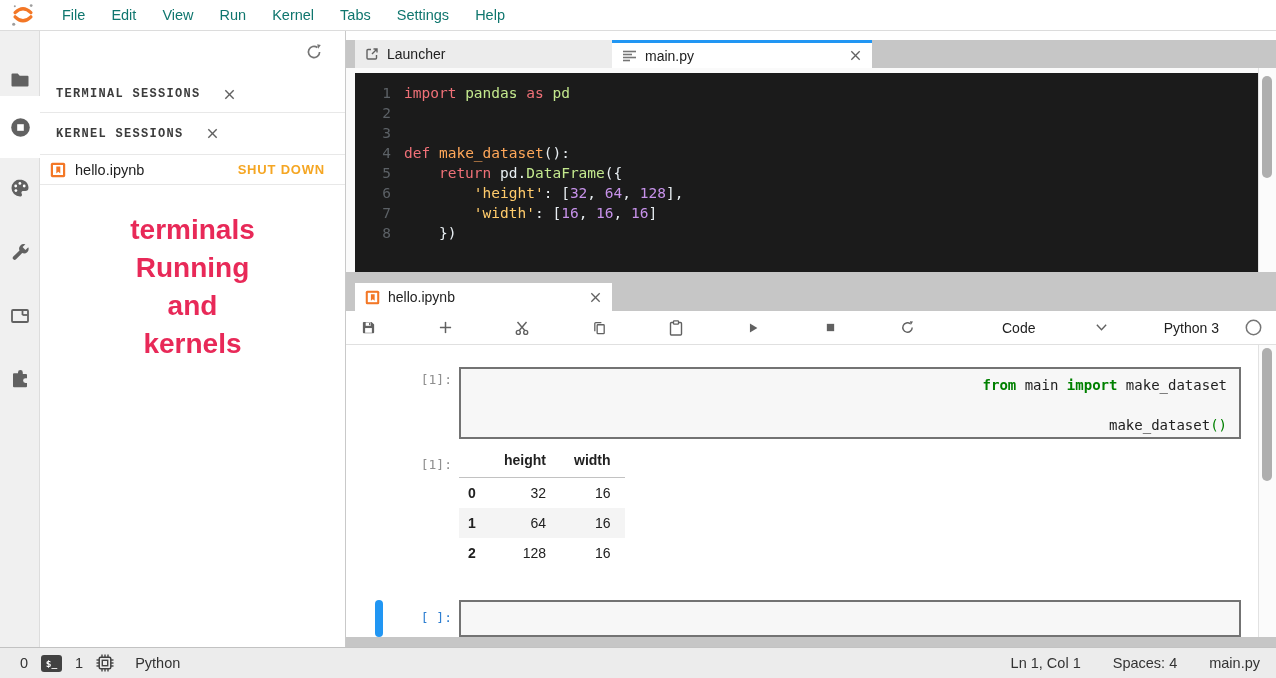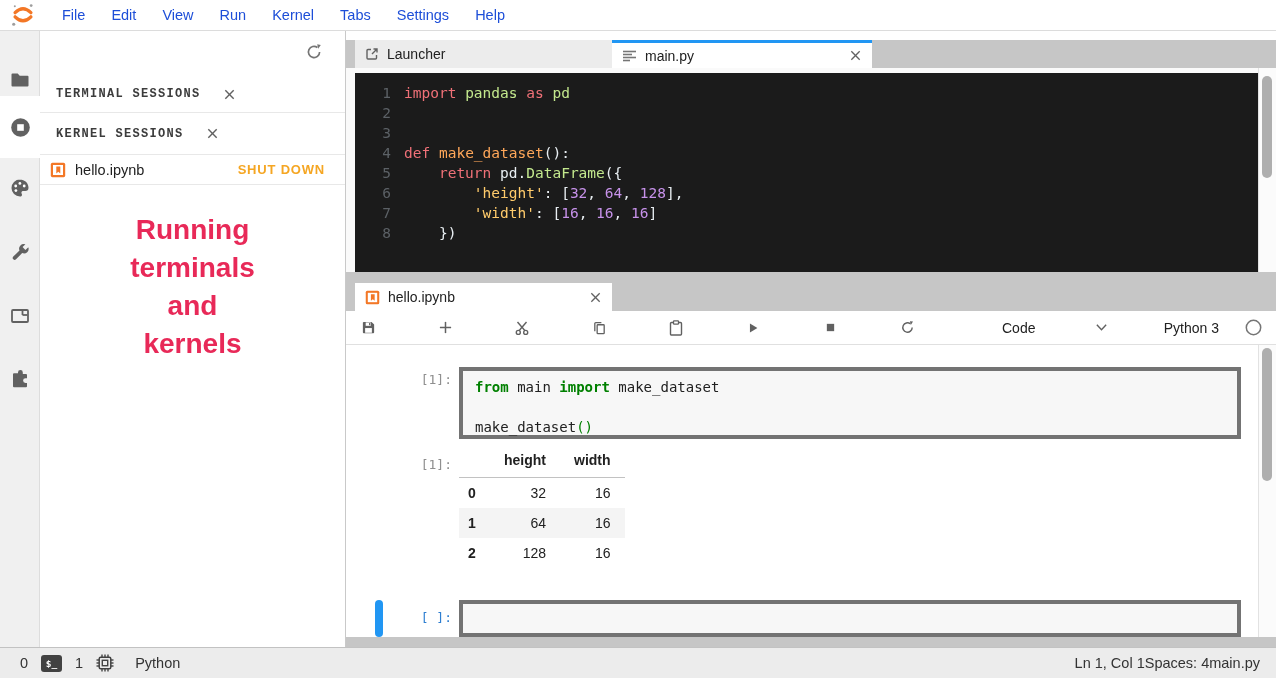--- a/index.html
+++ b/index.html
@@ -5,21 +5,21 @@
   * { box-sizing: border-box; margin: 0; padding: 0; }
   body { font-family: "Liberation Sans", sans-serif; background: #fff; }
   .screen { position: relative; width: 1276px; height: 678px; overflow: hidden; background: #fff; }
 
   
   .menubar { position: absolute; left: 0; top: 0; width: 1276px; height: 31px;
              background: #fff; border-bottom: 1px solid #dcdcdc;
              display: flex; align-items: center; z-index: 30; }
   .logo { margin: 0 12px 0 9px; display: flex; align-items: center; }
   .menu-items { display: flex; align-items: center; height: 100%; }
-  .menu-item { padding: 0 13px; font-size: 14.5px; color: #1d4ed8; line-height: 30px; cursor: default; }
+  .menu-item { padding: 0 13px; font-size: 14.5px; color: #0f766e; line-height: 30px; cursor: default; }
 
   
   .iconstrip { position: absolute; left: 0; top: 31px; width: 40px; height: 616px;
                background: #f0f0f0; border-right: 1px solid #ddd; z-index: 20; }
   .strip-item { position: absolute; left: 0; width: 40px; height: 62px;
                 display: flex; align-items: center; justify-content: center; }
   .strip-item.sel { background: #fff; }
 
   
   .leftpanel { position: absolute; left: 40px; top: 31px; width: 306px; height: 616px;
@@ -81,21 +81,21 @@
   .kernel-name { font-size: 14px; color: #212121; margin-right: 26px; }
 
   
   .nb-content { position: absolute; left: 0; top: 314px; width: 930px; height: 292px; background: #fff; }
   .prompt { position: absolute; left: 64px; width: 42px; text-align: right;
             font-family: "DejaVu Sans Mono", monospace; font-size: 13px; color: #8f8f8f; }
   .prompt-in { top: 27px; }
   .prompt-out { top: 112px; }
   .prompt-empty { top: 265px; color: #2e7fd1; }
   .cell-box { position: absolute; left: 113px; width: 782px; background: #f7f7f7;
-              border: 4px solid #737373; cursor: text; }
+              border: 2px solid #737373; cursor: text; text-align: right; }
   .cell-code { top: 22px; height: 72px; padding: 6px 12px;
                font-family: "DejaVu Sans Mono", monospace; font-size: 14px; line-height: 20px; }
   .cc-line { white-space: pre; }
   .c-kw { color: #008000; font-weight: bold; } .c-pl { color: #212121; } .c-gr { color: #008000; }
   .cell-empty { top: 255px; height: 37px; }
   .sel-bar { position: absolute; left: 29px; top: 255px; width: 8px; height: 37px;
              border-radius: 4px; background: #2196f3; }
 
   .df-table { position: absolute; left: 113px; top: 103px; border-collapse: collapse;
               font-size: 14px; color: #212121; }
@@ -115,21 +115,21 @@
   
   .statusbar { position: absolute; left: 0; top: 647px; width: 1276px; height: 31px;
                background: #ececec; border-top: 1px solid #c2c2c2;
                display: flex; align-items: center; font-size: 14.5px; color: #333; }
   .sb-left { display: flex; align-items: center; margin-left: 20px; gap: 13px; cursor: pointer; }
   .term-badge { width: 21px; height: 17px; background: #424242; border-radius: 3px; color: #fff;
                 font-family: "DejaVu Sans Mono", monospace; font-size: 9.5px; font-weight: bold;
                 display: flex; align-items: center; justify-content: center; }
   .sb-python { margin-left: 8px; }
   .sb-right { margin-left: auto; display: flex; align-items: center; padding-right: 16px; }
-  .sb-right > span { cursor: pointer; }
+  .sb-right > span { margin-left: 32px; cursor: pointer; }
 
   svg { display: block; }
 </style>
 </head>
 <body>
 
 <div class="screen">
 
   <header class="menubar">
     <span class="logo">
@@ -237,22 +237,22 @@
         <svg width="16" height="16" viewBox="0 0 16 16">
           <rect x="0.8" y="0.8" width="14.4" height="14.4" rx="1.6" fill="#f37726"></rect>
           <rect x="3" y="3" width="10" height="10" fill="#fff"></rect>
           <path d="M6.3 4.5 h4 v7 l-2-1.7 -2 1.7 z" fill="#f37726"></path>
         </svg>
       </span>
       <span class="session-name">hello.ipynb</span>
       <span class="shutdown">SHUT DOWN</span>
     </div>
     <div class="annotation">
+      <div>terminals</div>
       <div>Running</div>
-      <div>terminals</div>
       <div>and</div>
       <div>kernels</div>
     </div>
   </section>
 
   <main class="dock">
     <div class="whitestrip"></div>
 
     <div class="tabbar editor-tabbar">
       <div class="tab tab-launcher">

